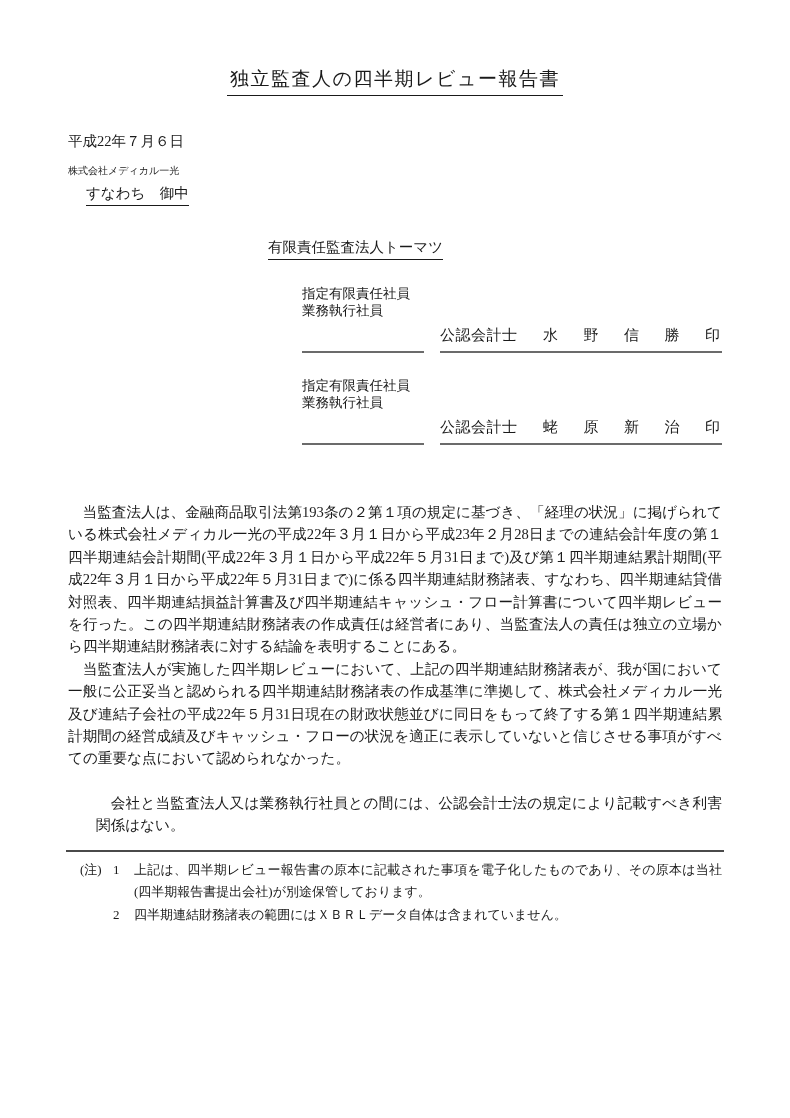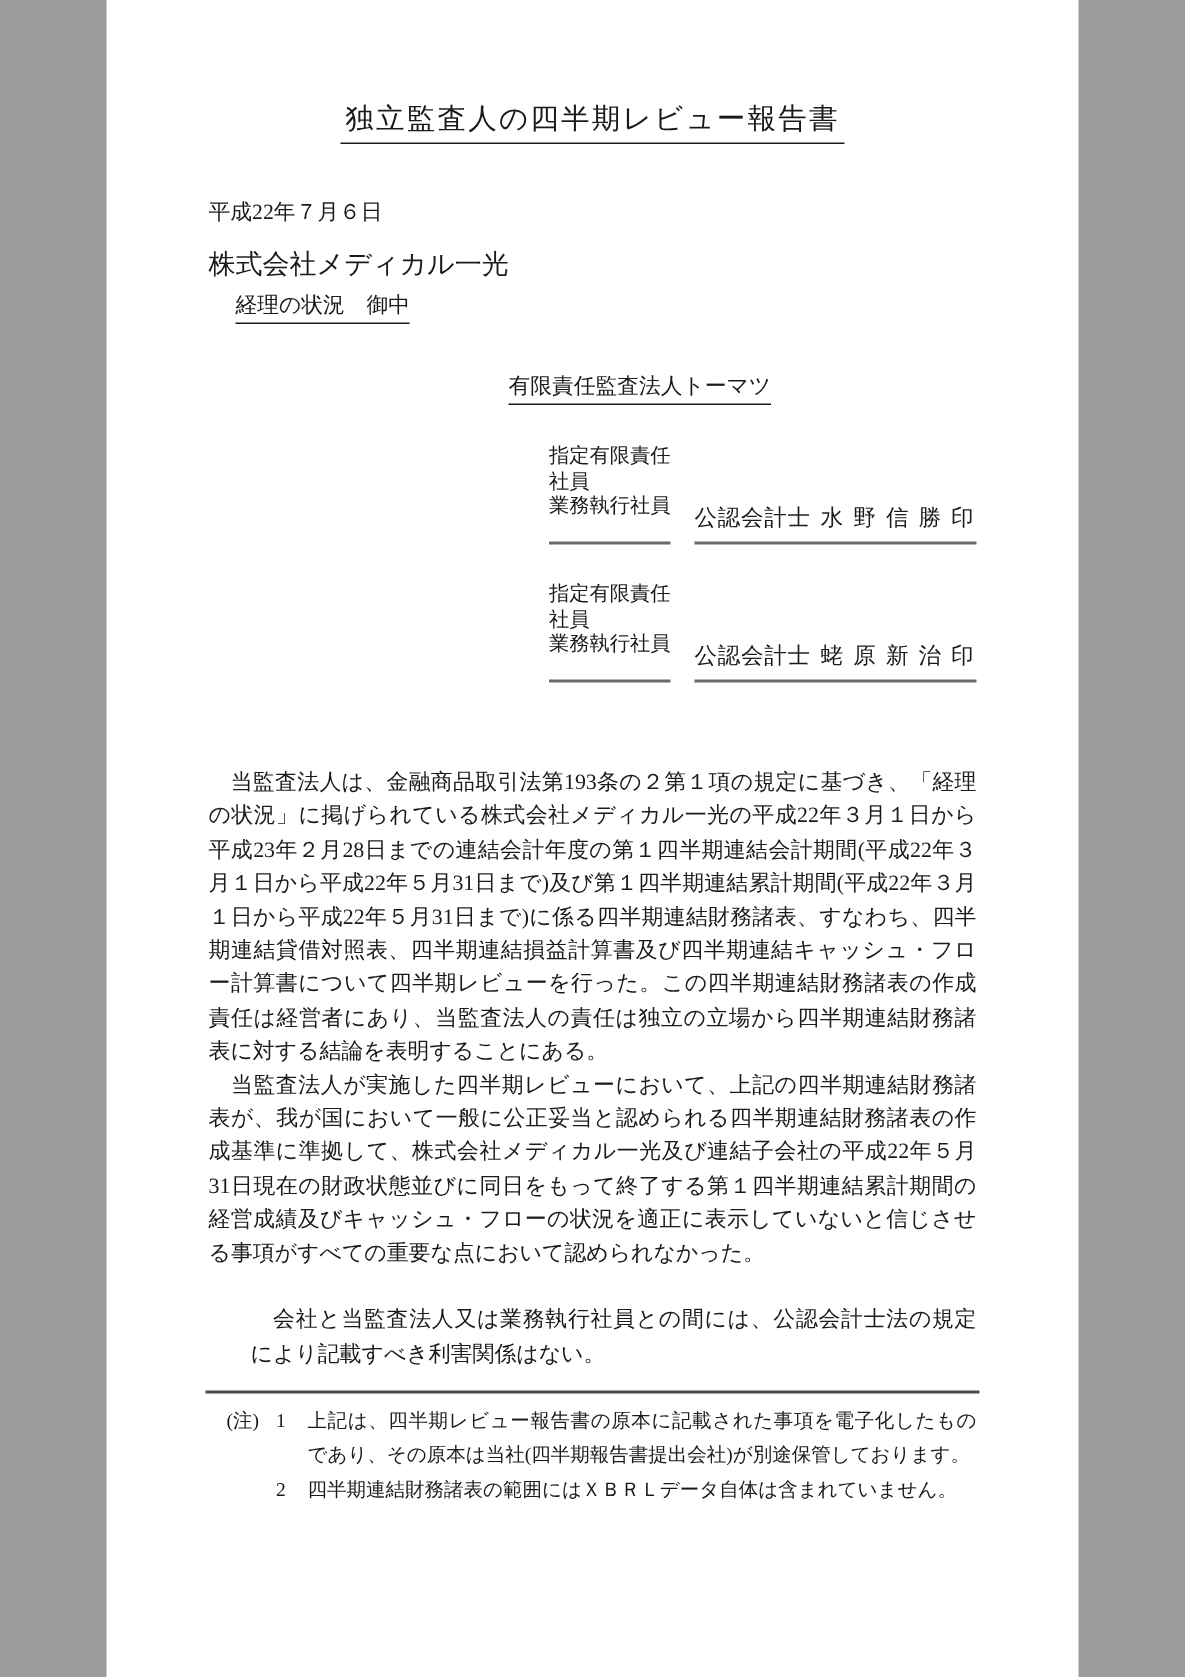--- a/index.html
+++ b/index.html
@@ -1,39 +1,39 @@
 <!DOCTYPE html>
 <html lang="ja"><head>
 <meta charset="utf-8">
 <style>
   * { margin:0; padding:0; box-sizing:border-box; }
   html,body { background:#9c9c9c; }
   body { font-family:"Liberation Serif","DejaVu Serif",serif; color:#1a1a1a; }
   .page {
     position:relative;
-    width:648px; height:1118px;
+    width:790px; height:1118px;
     margin:0 auto;
     background:#ffffff;
     overflow:hidden;
   }
   .content { padding:66px 68px 0 68px; }
 
   .title-wrap { text-align:center; }
   .doc-title {
     display:inline-block;
     font-size:19px;
     font-weight:normal;
     letter-spacing:1.5px;
     border-bottom:1.5px solid #1a1a1a;
     padding:0 3px 3px 3px;
   }
 
   .date-line { margin-top:36px; font-size:14.5px; }
 
-  .addressee-company { margin-top:13px; font-size:18px; }
+  .addressee-company { margin-top:13px; font-size:10px; }
   .addressee-to {
     margin-top:6px; margin-left:18px;
     display:inline-block;
     font-size:14.5px;
     border-bottom:1.5px solid #1a1a1a;
     padding-bottom:2px;
   }
 
   .firm-line { margin-top:32px; margin-left:200px; }
   .firm-name {
@@ -101,21 +101,21 @@
   <div class="content">
 
     <div class="title-wrap">
       <h1 class="doc-title">独立監査人の四半期レビュー報告書</h1>
     </div>
 
     <div class="date-line">平成22年７月６日</div>
 
     <div class="addressee-company">株式会社メディカル一光</div>
     <div>
-      <span class="addressee-to">経理の状況　御中</span>
+      <span class="addressee-to">すなわち　御中</span>
     </div>
 
     <div class="firm-line">
       <span class="firm-name">有限責任監査法人トーマツ</span>
     </div>
 
     <div class="sig-block first">
       <div class="sig-role">
         <div>指定有限責任社員</div>
         <div>業務執行社員</div>

